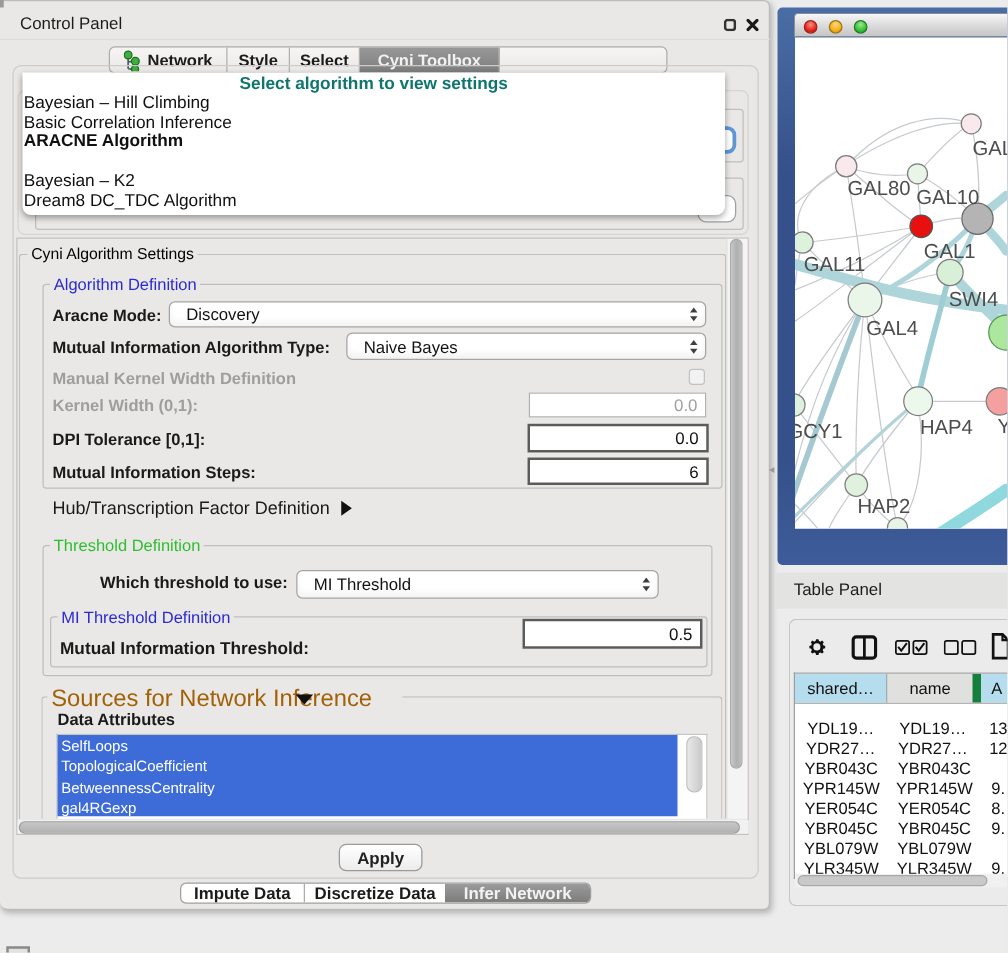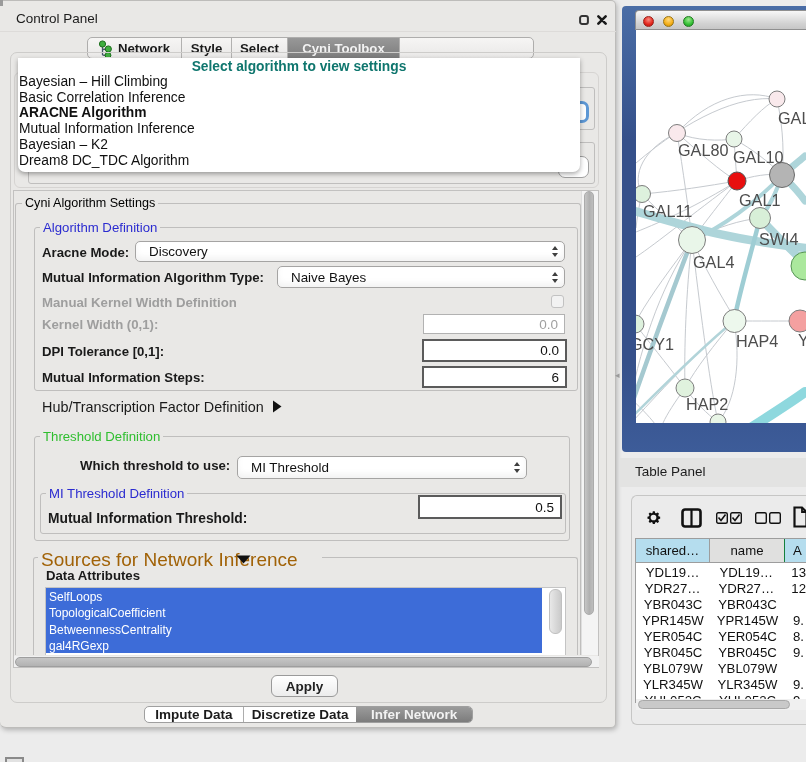--- a/index.html
+++ b/index.html
@@ -168,21 +168,20 @@
   <div class="tabseg" style="width:116px; background:linear-gradient(#9b9b9b,#7c7c7c); color:#f2f2f2;">Infer Network</div>
 </div>
 
 <div class="abs" style="left:5px; top:757px; width:19px; height:10px; background:#e2e2e2; border:2px solid #8a8a8a;"></div>
 
 <div class="abs" id="popup">
   <div class="pitem" id="pprompt">Select algorithm to view settings</div>
   <div class="pitem" style="top:16px;">Bayesian – Hill Climbing</div>
   <div class="pitem" style="top:32px;">Basic Correlation Inference</div>
   <div class="pitem" style="top:47px; font-weight:bold;">ARACNE Algorithm</div>
-  <div class="pitem" style="top:63px;">Mutual Information Inference</div>
   <div class="pitem" style="top:79px;">Bayesian – K2</div>
   <div class="pitem" style="top:95px;">Dream8 DC_TDC Algorithm</div>
 </div>
 
 <div class="abs" style="left:622px; top:6px; width:184px; height:446px; background:linear-gradient(#4a6da6,#35508a 30%,#35508a 80%,#3d5c99); border-radius:4px 0 0 4px;"></div>
 <div class="abs" style="left:635px; top:10px; width:171px; height:20px; background:linear-gradient(#f7f7f7,#d2d2d2 70%,#c6c6c6); border:1px solid #8f8f8f; border-right:none; border-radius:4px 0 0 0;"></div>
 <div class="abs" style="left:643px; top:16px; width:11px; height:11px; border-radius:50%; background:radial-gradient(circle at 50% 30%, #f98b80, #e3271d 60%, #b01510); border:0.5px solid #9a2019;"></div>
 <div class="abs" style="left:663px; top:16px; width:11px; height:11px; border-radius:50%; background:radial-gradient(circle at 50% 30%, #ffd97e, #f5af18 60%, #c28708); border:0.5px solid #9a7511;"></div>
 <div class="abs" style="left:683px; top:16px; width:11px; height:11px; border-radius:50%; background:radial-gradient(circle at 50% 30%, #9fe78f, #35c136 60%, #1e8f1f); border:0.5px solid #1f7a20;"></div>
 <div class="abs" style="left:636px; top:30px; width:170px; height:393px; background:#ffffff; overflow:hidden;">
@@ -289,24 +288,24 @@
   <rect x="14.7" y="0.7" width="10.6" height="10.6" rx="1.5" fill="none" stroke="#111" stroke-width="1.4"></rect>
 </svg>
 <svg class="abs" style="left:793px; top:506px;" width="14" height="22" viewBox="0 0 14 22">
   <path d="M1.5 1.5 L9 1.5 L13.5 6 L13.5 20.5 L1.5 20.5 Z" fill="none" stroke="#111" stroke-width="2.2"></path>
   <path d="M9 1.5 L9 6 L13.5 6" fill="none" stroke="#111" stroke-width="1.8"></path>
 </svg>
 
 <div class="abs" style="left:635px; top:538px; width:171px; height:165px; background:#fff; border:1px solid #9d9d9d; border-right:none; overflow:hidden; font-size:13.2px; color:#111;">
   <div style="display:flex; height:24px; border-bottom:1px solid #9d9d9d;">
     <div style="width:74px; background:#b5ddee; border-right:1px solid #9d9d9d; display:flex; align-items:center; justify-content:center;">shared…</div>
-    <div style="width:75px; background:#e0e0df; border-right:1px solid #15803d; display:flex; align-items:center; justify-content:center;">name</div>
+    <div style="width:75px; background:#e0e0df; border-right:7px solid #15803d; display:flex; align-items:center; justify-content:center;">name</div>
     <div style="flex:1; background:#b5ddee; padding-left:8px; display:flex; align-items:center;">A</div>
   </div>
-  <div class="trow" style="margin-top:2px;">
+  <div class="trow" style="margin-top:12px;">
       <span>YDL19…</span>
       <span>YDL19…</span>
       <span>13</span>
     </div>
   <div class="trow">
       <span>YDR27…</span>
       <span>YDR27…</span>
       <span>12</span>
     </div>
   <div class="trow">

